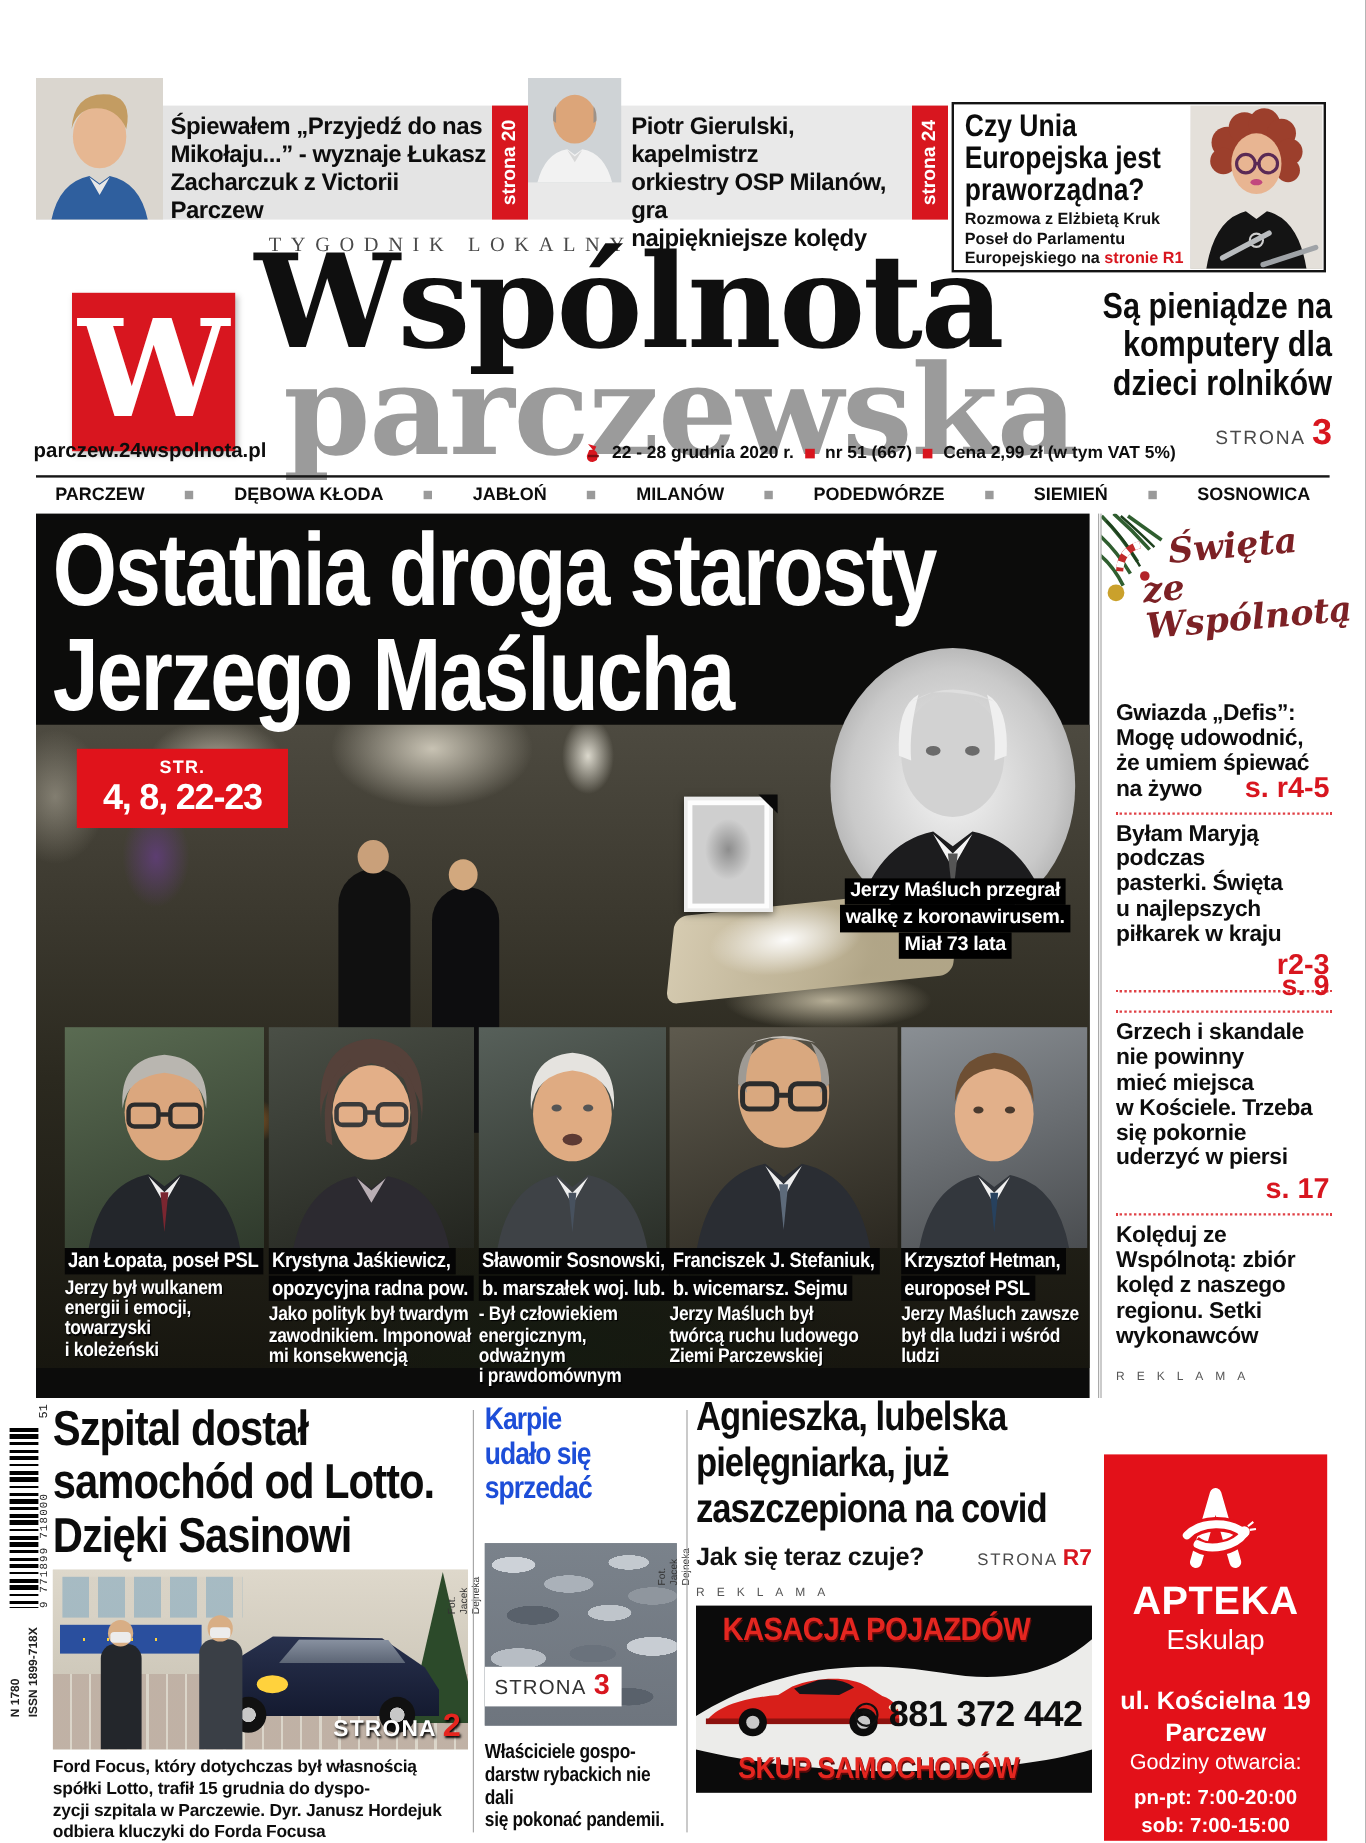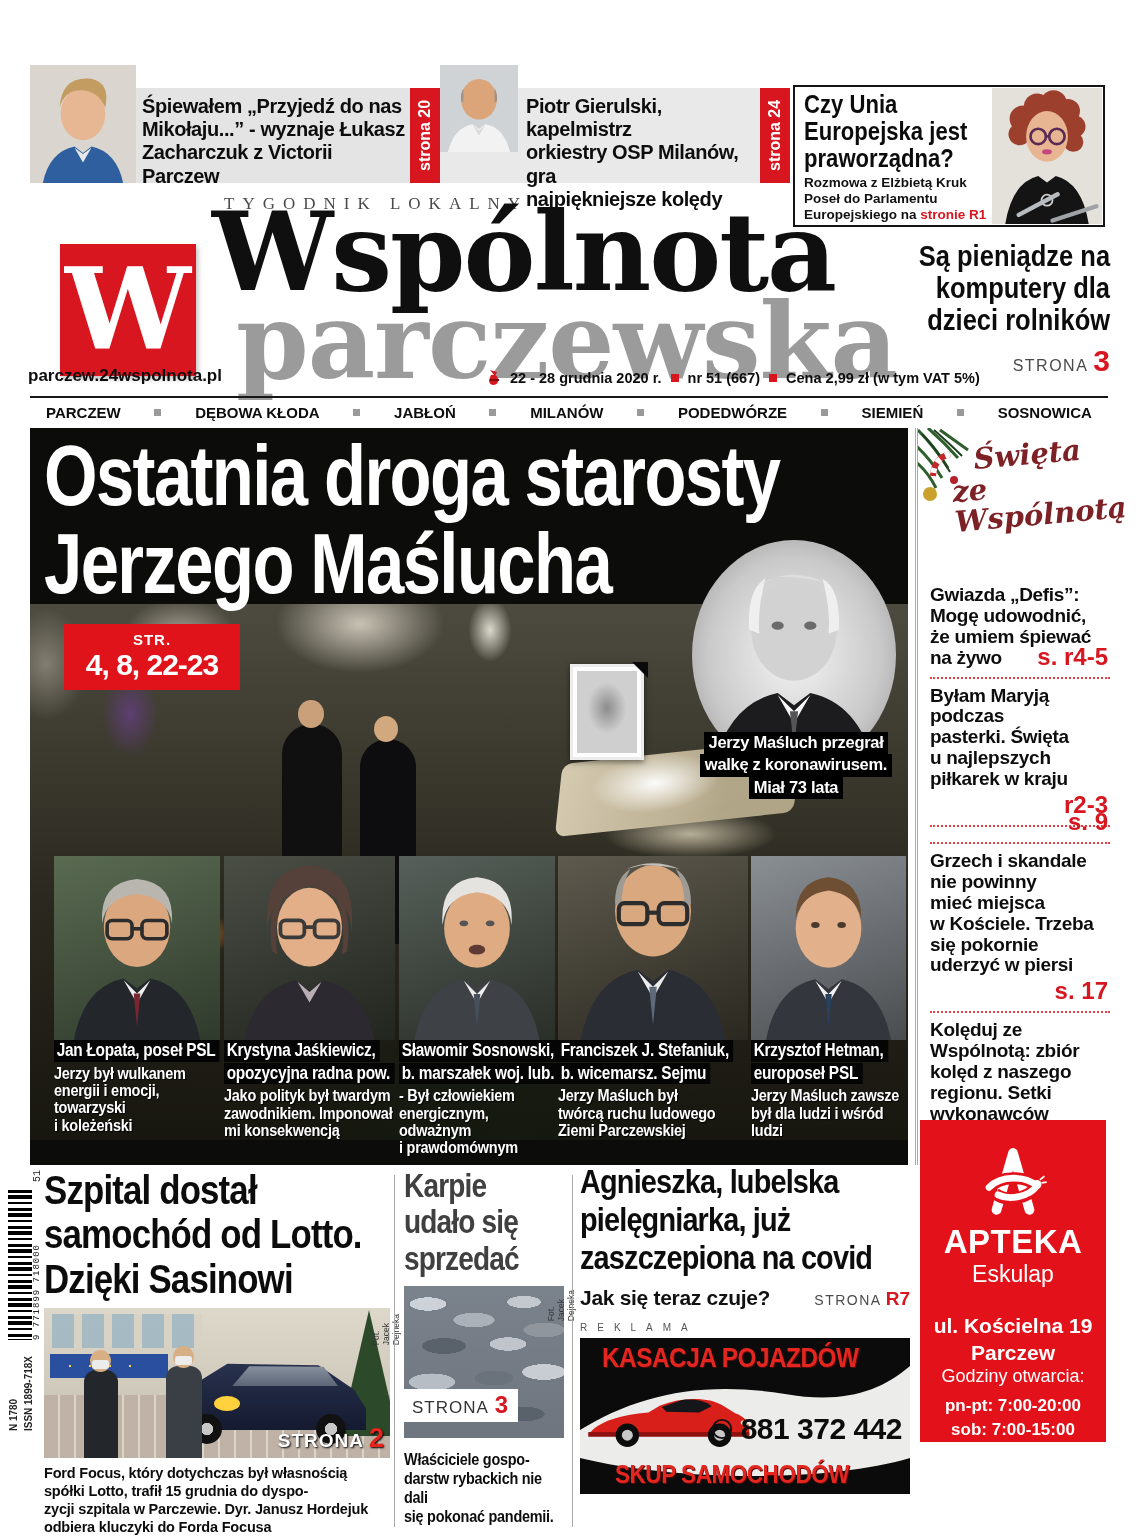--- a/index.html
+++ b/index.html
@@ -160,21 +160,21 @@
   .photo-pg .lbl{color:#fff;font-weight:700;font-size:19px;letter-spacing:1px}
   .photo-pg .num{color:#e6251f;font-weight:700;font-size:27px}
   .credit{position:absolute;writing-mode:vertical-rl;transform:rotate(180deg);font-size:8.5px;color:#333}
   .art-left .credit{right:-11px;top:146px}
   .art-left .caption{position:absolute;left:0;top:296px;width:346px;font-weight:700;font-size:14.5px;line-height:1.25;letter-spacing:-.2px;color:#0d0d0d}
 
   .vdiv{position:absolute;width:1px;background:#a8a8a8;top:1175px;height:352px}
   .vd1{left:394px}.vd2{left:572px}
 
   .art-mid{position:absolute;left:404px;top:1168px;width:162px}
-  .art-mid .h{display:block;font-weight:700;font-size:33px;line-height:1.1;letter-spacing:-1px;color:#404040}
+  .art-mid .h{display:block;font-weight:700;font-size:26px;line-height:1.1;letter-spacing:-1px;color:#1d4ed8}
   .photo-fish{position:absolute;left:0;top:118px;width:160px;height:152px;overflow:hidden;background-color:#788089;
     background-image:
       radial-gradient(30px 11px at 24px 18px,#cdd2d8 60%,transparent 61%),
       radial-gradient(34px 12px at 70px 34px,#aab1b9 60%,transparent 61%),
       radial-gradient(28px 10px at 120px 16px,#c3c9cf 60%,transparent 61%),
       radial-gradient(36px 13px at 40px 60px,#59616b 60%,transparent 61%),
       radial-gradient(30px 11px at 104px 58px,#bfc5cb 60%,transparent 61%),
       radial-gradient(34px 12px at 140px 44px,#8f969e 60%,transparent 61%),
       radial-gradient(38px 14px at 28px 96px,#b7bdc4 60%,transparent 61%),
       radial-gradient(32px 12px at 90px 92px,#6a727c 60%,transparent 61%),
@@ -197,21 +197,21 @@
   .q-row .pg .num{font-weight:700;font-size:19px;color:var(--red)}
   .art-right .reklama{position:absolute;left:0;top:160px}
   .car-ad{position:absolute;left:0;top:176px;width:330px;height:156px;background:#0b0b0b;overflow:hidden}
   .car-ad svg.wave{position:absolute;inset:0;width:100%;height:100%}
   .ad-top{position:absolute;left:0;top:5px;width:100%;text-align:center;color:#e42620;font-weight:700;font-size:27px;letter-spacing:-.5px;text-shadow:1px 1px 0 #5e0a0a}
   .ad-bottom{position:absolute;left:0;bottom:5px;width:100%;text-align:center;color:#e42620;font-weight:700;font-size:25px;letter-spacing:-.5px;text-shadow:1px 1px 0 #5e0a0a}
   .ad-car{position:absolute;left:2px;top:46px;width:172px;height:68px}
   .phone-row{position:absolute;right:8px;top:74px;display:flex;align-items:center;gap:8px}
   .phone-row .num{font-weight:700;font-size:30px;letter-spacing:-.5px;color:#0d0d0d}
 
-  .apteka{position:absolute;left:920px;top:1120px;width:186px;height:322px;background:var(--red2);color:#fff;display:flex;flex-direction:column;align-items:center;padding-top:24px}
+  .apteka{position:absolute;left:920px;top:1212px;width:186px;height:322px;background:var(--red2);color:#fff;display:flex;flex-direction:column;align-items:center;padding-top:24px}
   .apteka .logo{width:82px;height:82px}
   .apt-name{margin-top:4px;font-weight:700;font-size:33px;letter-spacing:.5px}
   .apt-sub{margin-top:0;font-weight:400;font-size:23px}
   .apt-addr{margin-top:24px;font-weight:700;font-size:21px;line-height:1.3;text-align:center}
   .apt-hlabel{font-weight:400;font-size:18px}
   .apt-h{margin-top:7px;font-weight:700;font-size:17px;line-height:1.4;text-align:center}
 </style>
 </head>
 <body>
 

